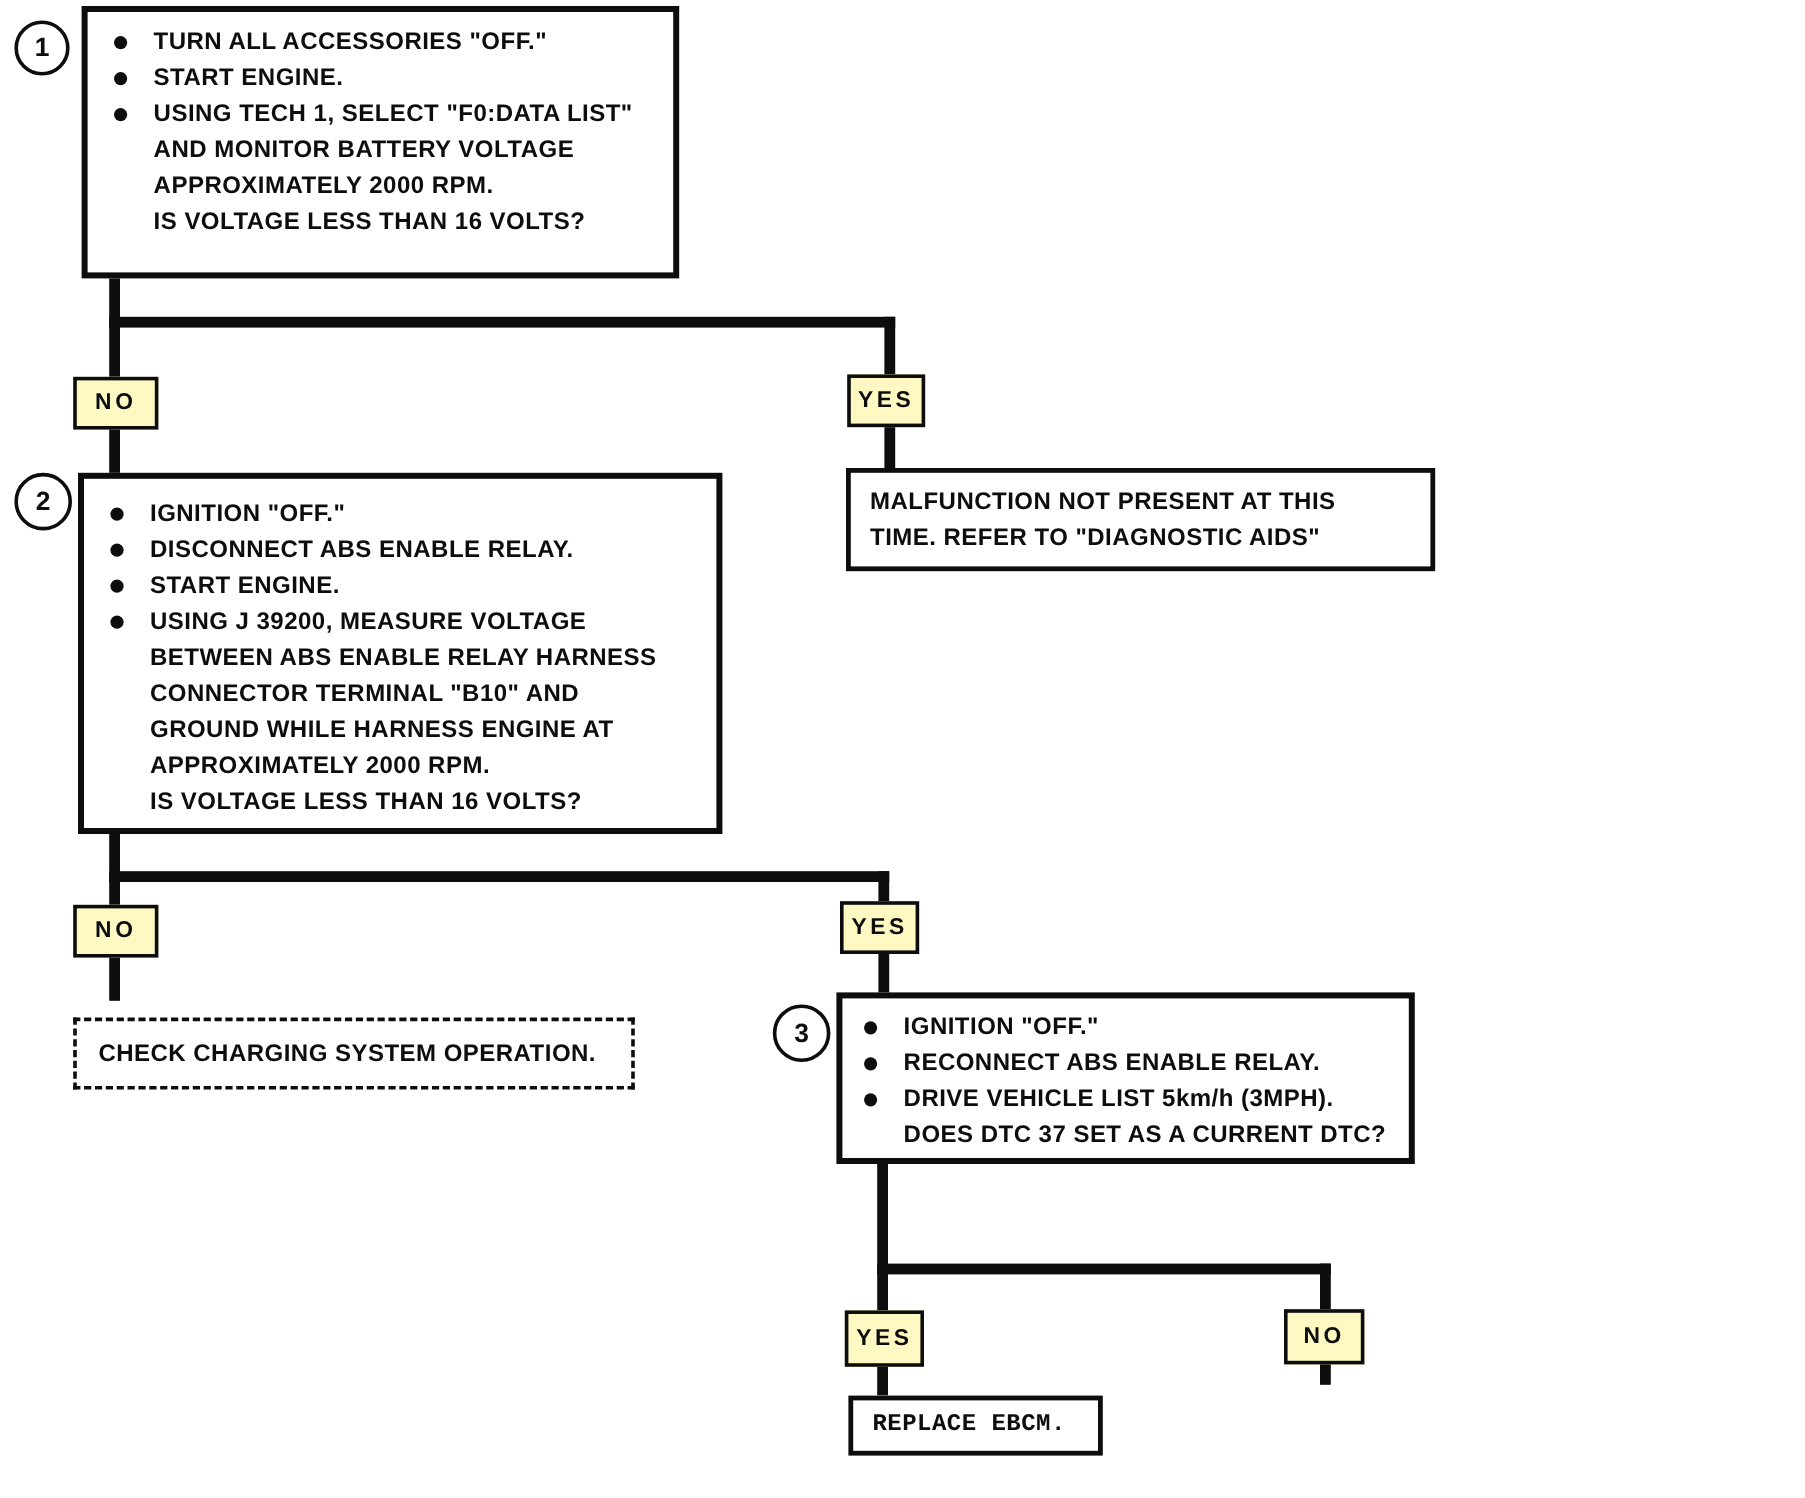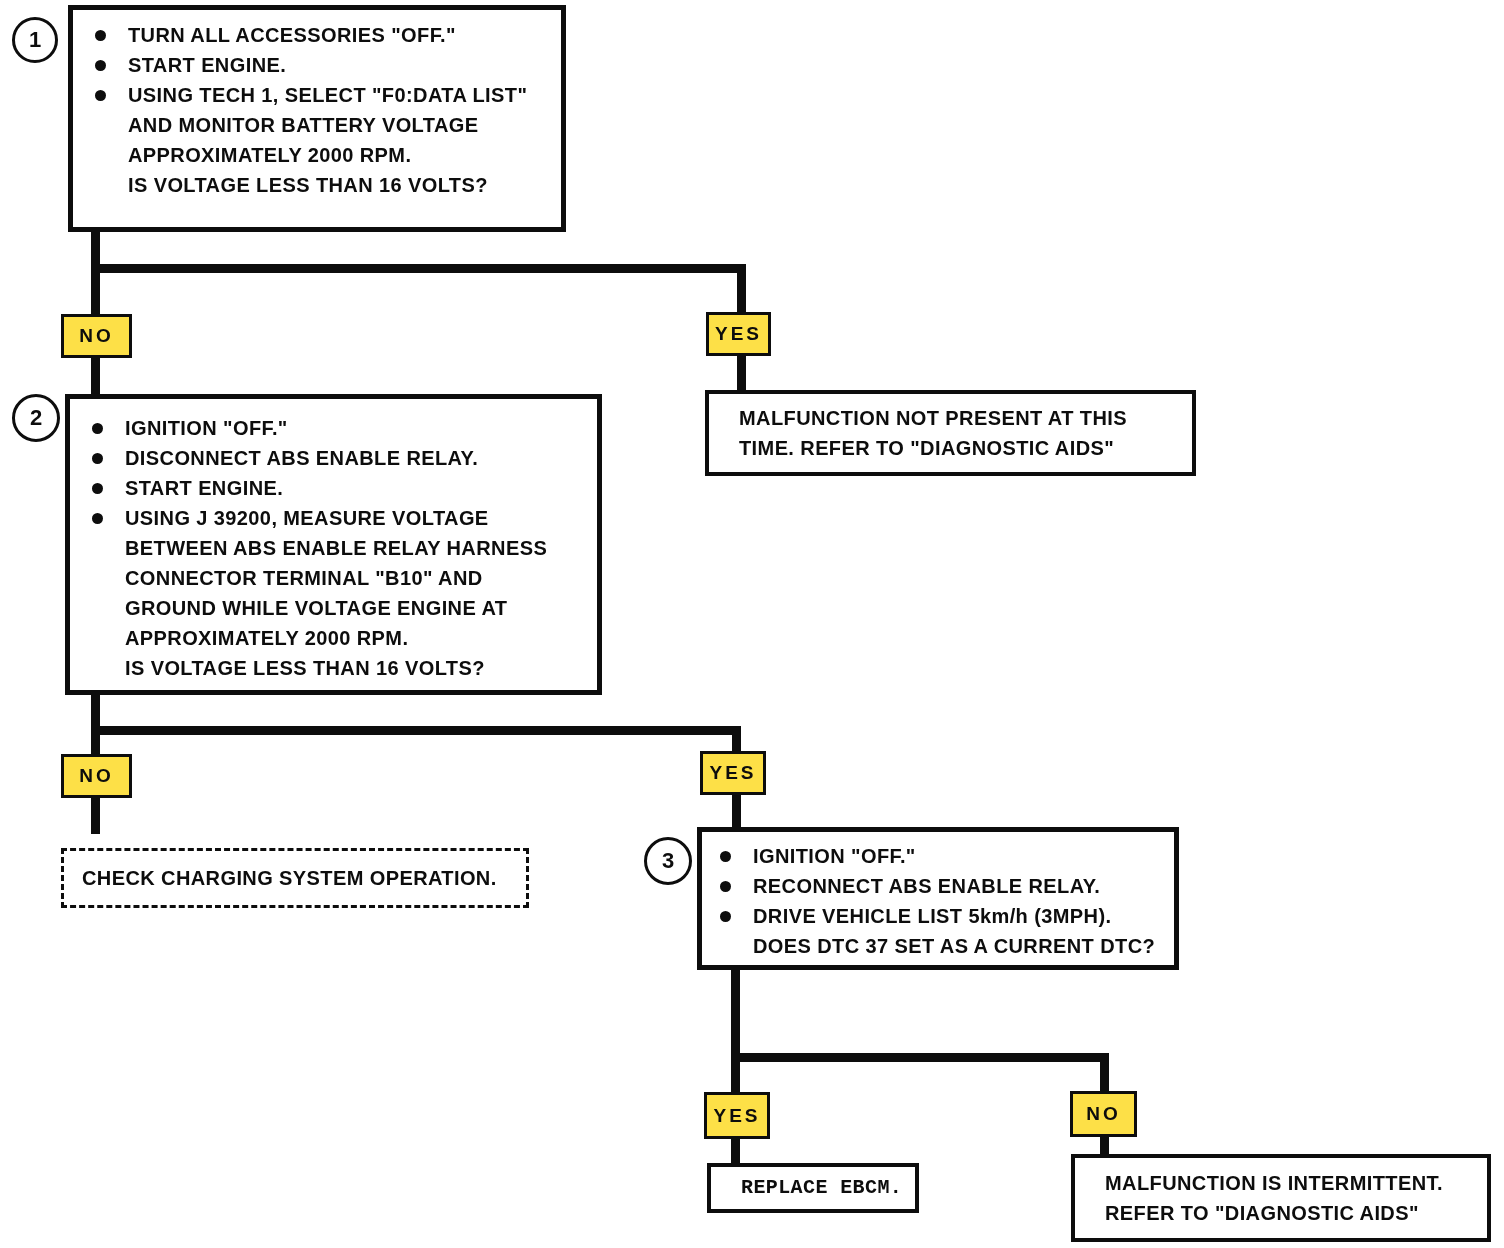--- a/index.html
+++ b/index.html
@@ -3,23 +3,23 @@
 <meta charset="utf-8">
 <style>
   html,body{margin:0;padding:0;background:#ffffff;}
   #canvas{
     position:relative;width:1504px;height:1248px;background:#ffffff;
     font-family:"Liberation Sans","DejaVu Sans",sans-serif;
     color:#0d0d0d;overflow:hidden;
   }
   .abs{position:absolute;box-sizing:border-box;}
   .stepbox{border:5px solid #0d0d0d;background:#fff;padding:10px 8px 8px 22px;}
-  .termbox{border:4px solid #0d0d0d;background:#fff;display:flex;flex-direction:column;justify-content:center;padding:6px 30px;}
+  .termbox{border:4px solid #0d0d0d;background:#fff;display:flex;flex-direction:column;justify-content:center;padding:6px 16px;}
   .dashbox{border:3px dashed #0d0d0d;background:#fff;display:flex;align-items:center;padding:0 18px;}
-  .lblbox{border:3px solid #0d0d0d;background:#fde047;display:flex;align-items:center;justify-content:center;
+  .lblbox{border:3px solid #0d0d0d;background:#fef9c3;display:flex;align-items:center;justify-content:center;
     font-weight:bold;font-size:19px;letter-spacing:3px;}
   .circ{border:3px solid #0d0d0d;border-radius:50%;background:#fff;display:flex;align-items:center;justify-content:center;
     font-weight:bold;font-size:22px;}
   .ln{display:flex;align-items:flex-start;line-height:30px;font-size:20px;font-weight:bold;letter-spacing:0.4px;white-space:nowrap;}
   .dot{flex:0 0 11px;width:11px;height:11px;border-radius:50%;background:#0d0d0d;margin-top:10px;}
   .gap{flex:0 0 22px;}
   .ind{flex:0 0 33px;}
   .tline{font-size:20px;font-weight:bold;line-height:30px;letter-spacing:0.4px;white-space:nowrap;}
   .wire{background:#0d0d0d;}
 </style>
@@ -107,21 +107,21 @@
     <div class="ln">
         <span class="ind"></span>
         <span>BETWEEN ABS ENABLE RELAY HARNESS</span>
       </div>
     <div class="ln">
         <span class="ind"></span>
         <span>CONNECTOR TERMINAL "B10" AND</span>
       </div>
     <div class="ln">
         <span class="ind"></span>
-        <span>GROUND WHILE VOLTAGE ENGINE AT</span>
+        <span>GROUND WHILE HARNESS ENGINE AT</span>
       </div>
     <div class="ln">
         <span class="ind"></span>
         <span>APPROXIMATELY 2000 RPM.</span>
       </div>
     <div class="ln">
         <span class="ind"></span>
         <span>IS VOLTAGE LESS THAN 16 VOLTS?</span>
       </div>
   </div>
@@ -180,18 +180,14 @@
     <span>NO</span>
   </div>
 
   <div class="abs wire" style="left:731px;top:1139px;width:9px;height:24px;"></div>
   <div class="abs wire" style="left:1100px;top:1137px;width:9px;height:17px;"></div>
 
   <div class="abs termbox" style="left:707px;top:1163px;width:212px;height:50px;font-family:Liberation Mono, monospace;">
     <span class="tline">REPLACE EBCM.</span>
   </div>
 
-  <div class="abs termbox" style="left:1071px;top:1154px;width:420px;height:88px;">
-    <div class="tline">MALFUNCTION IS INTERMITTENT.</div>
-    <div class="tline">REFER TO "DIAGNOSTIC AIDS"</div>
-  </div>
 
 </div>
 
 </body></html>

